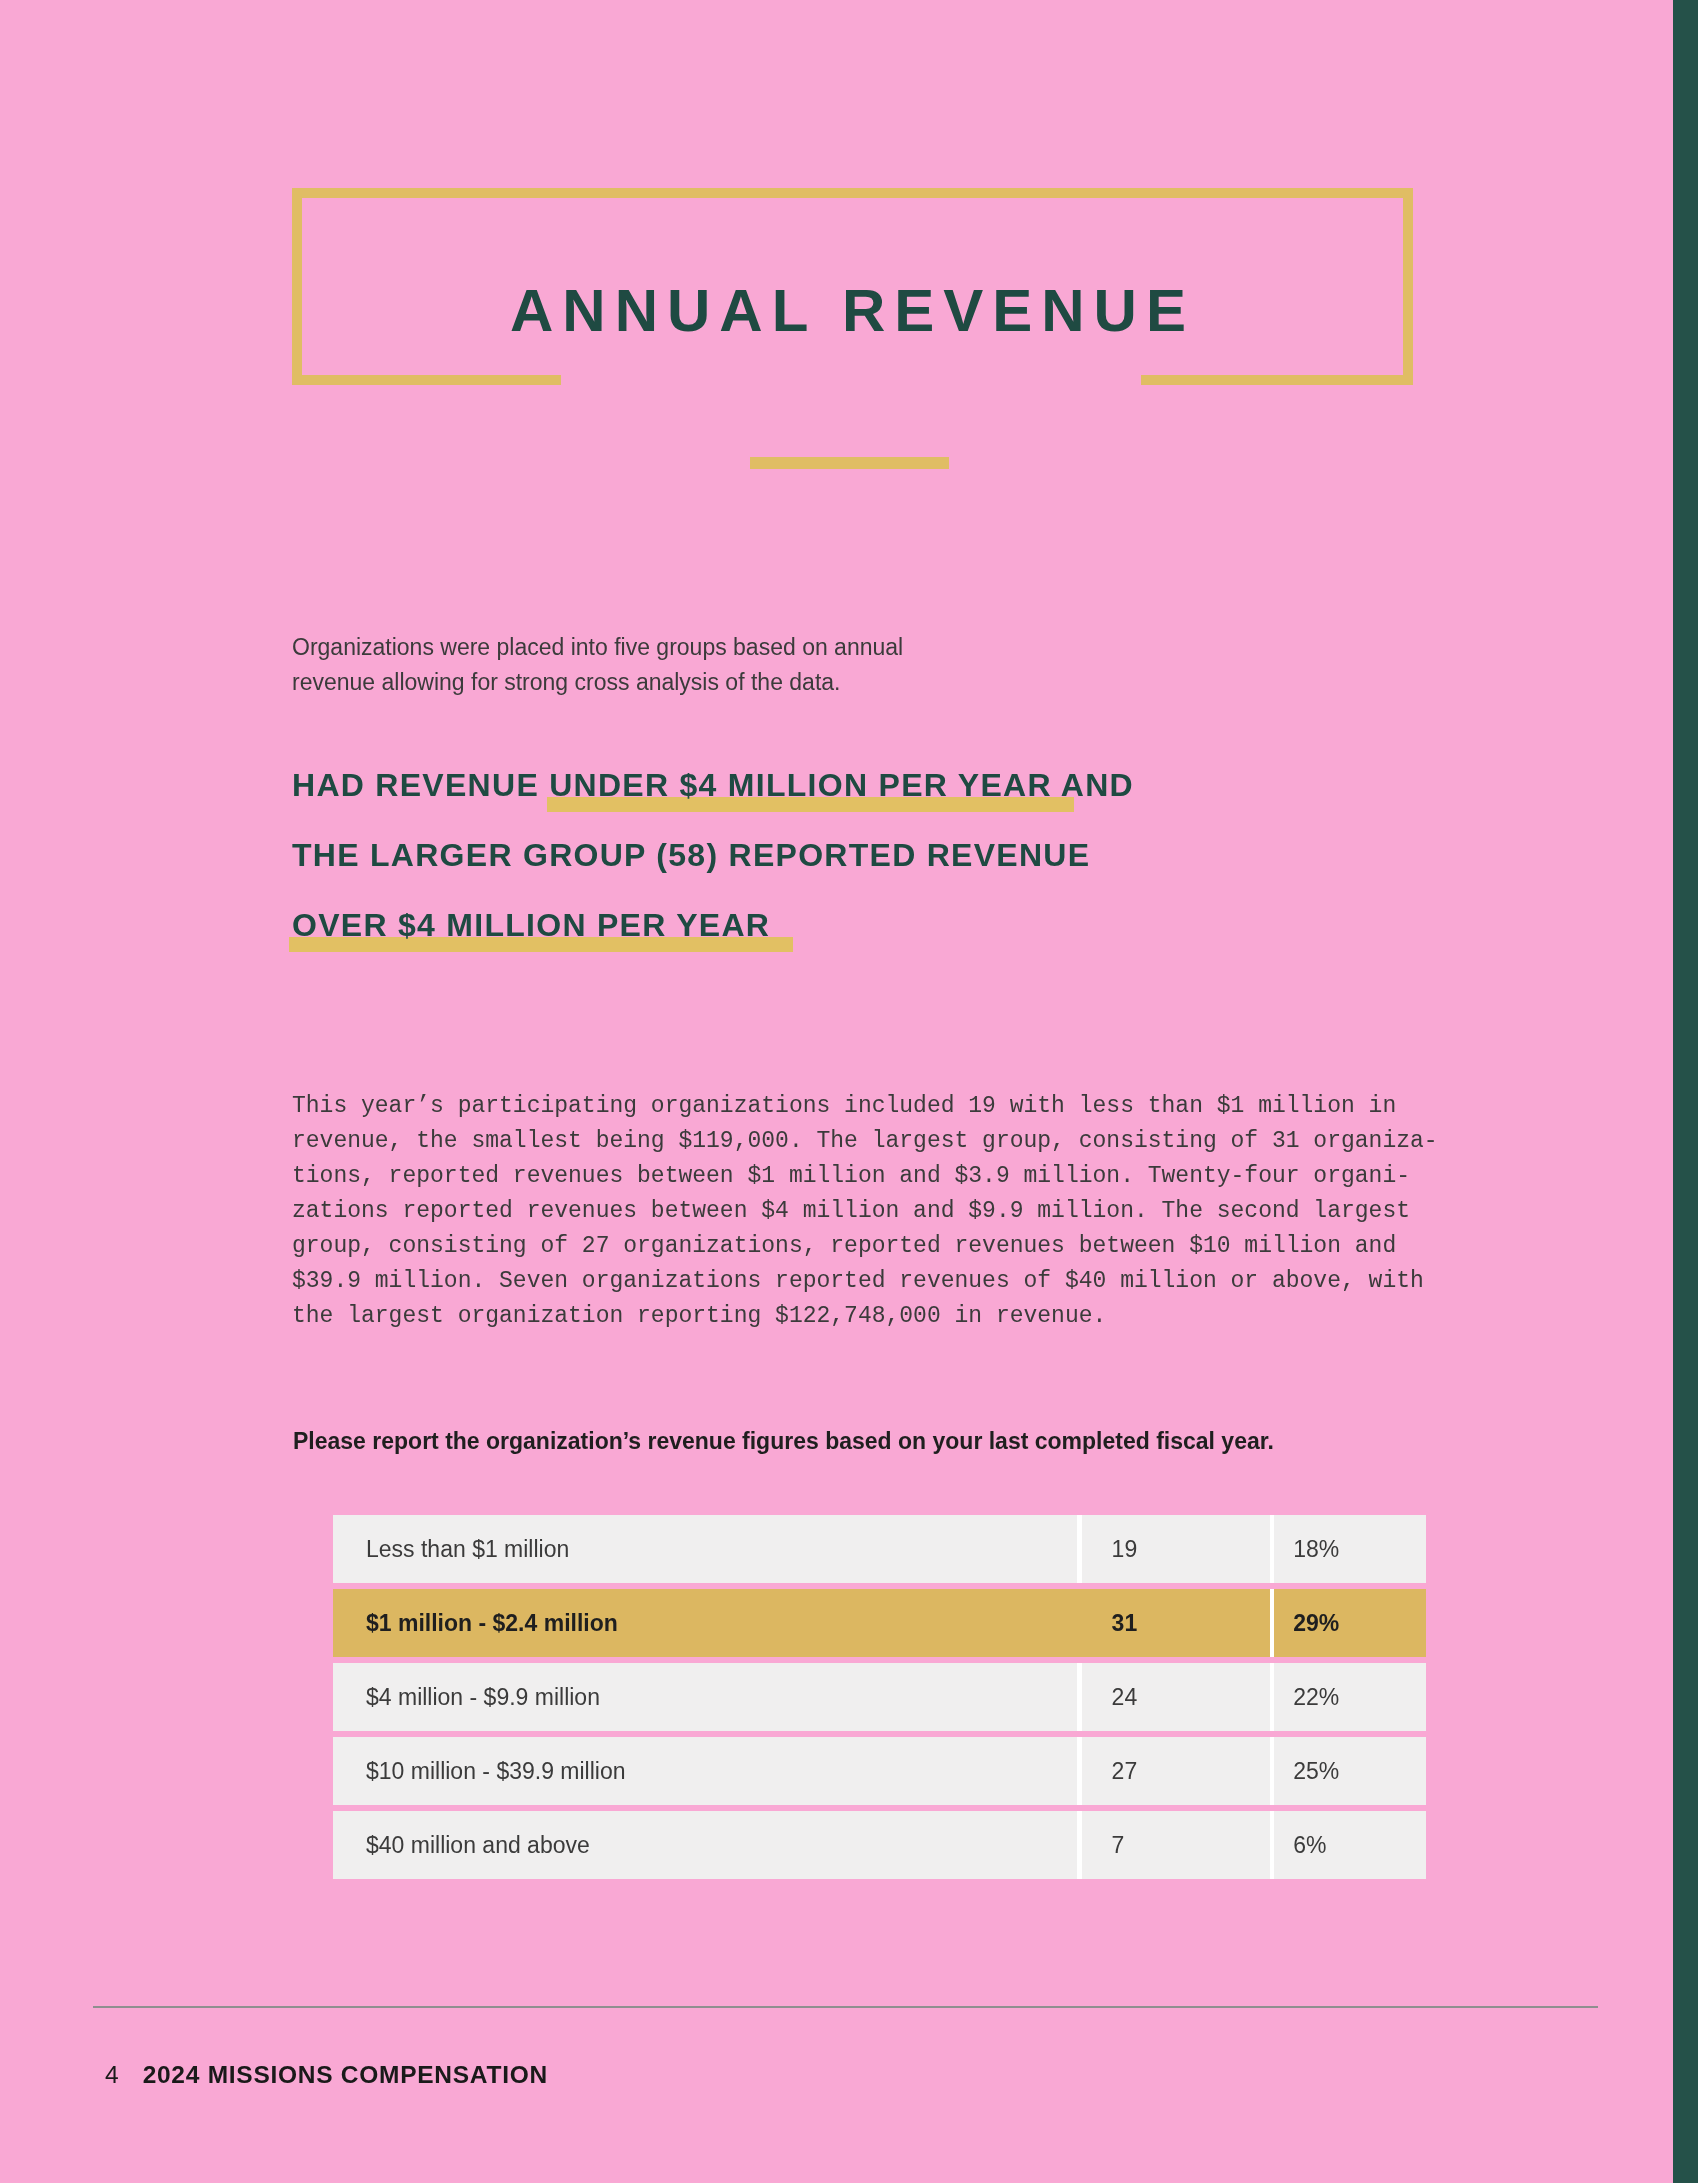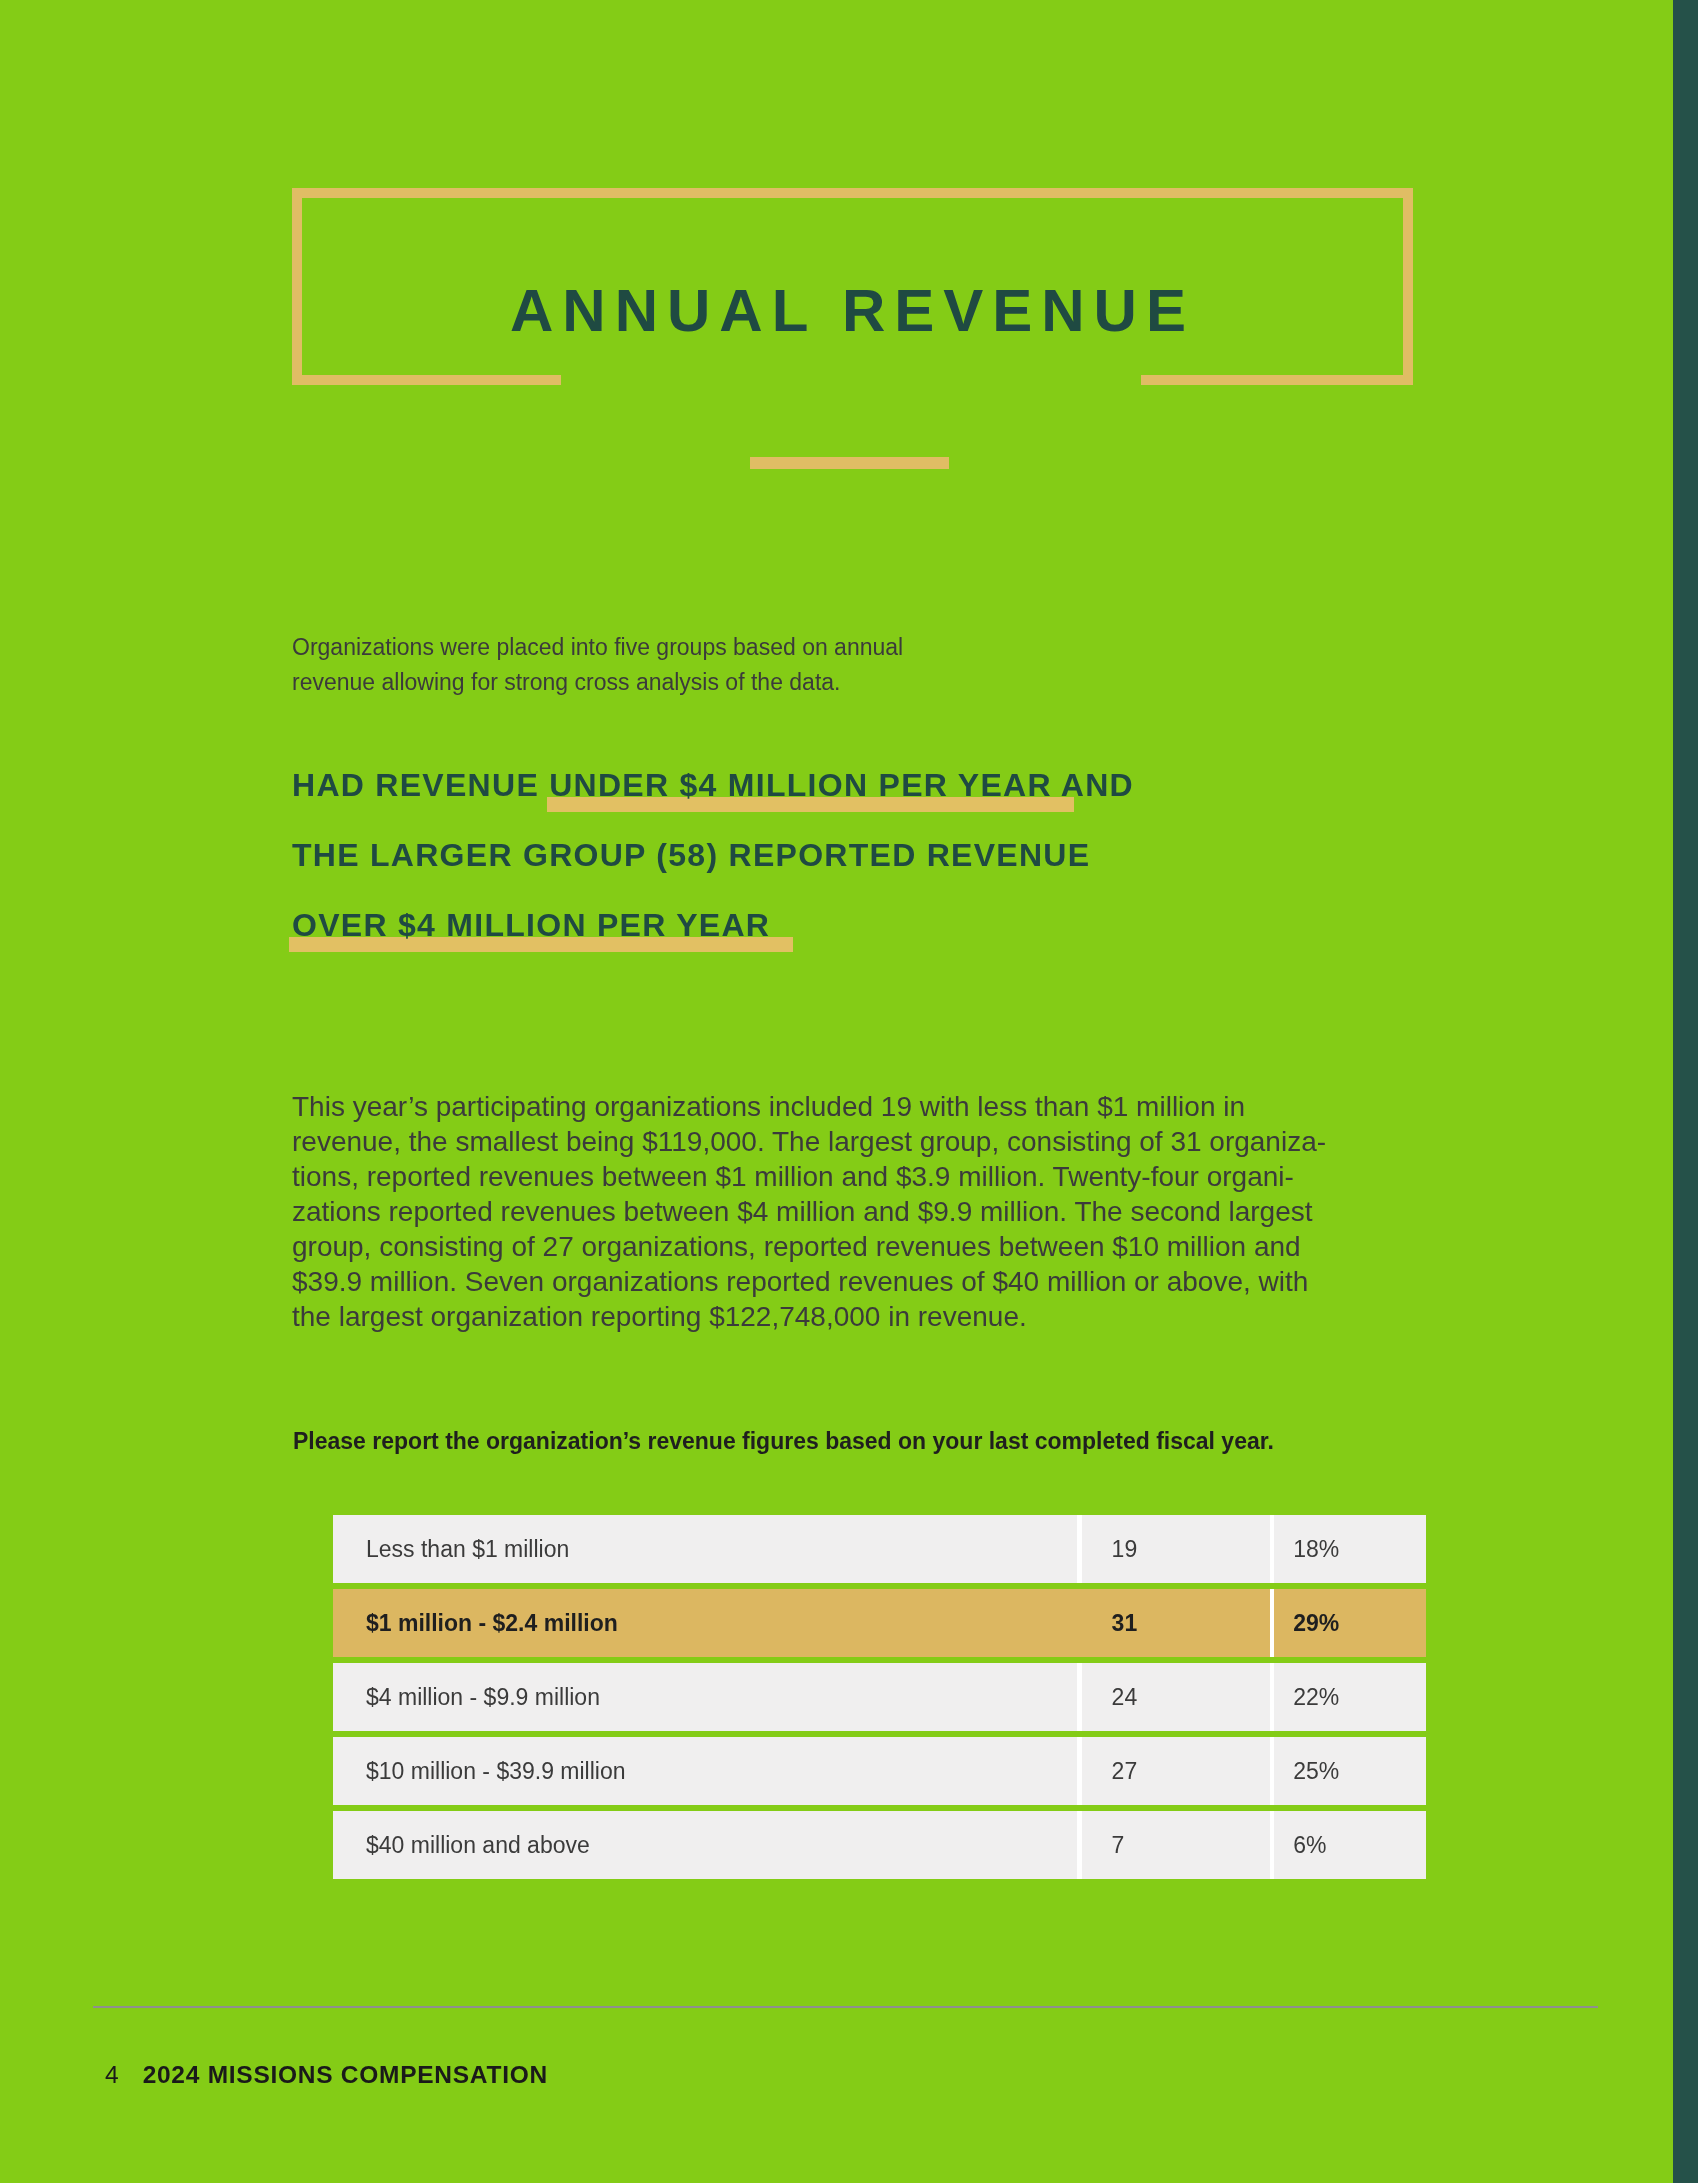--- a/index.html
+++ b/index.html
@@ -13,21 +13,21 @@
     --dark-text:#1F1F1F;
     --rule-gray:#8F8F8F;
   }
   html,body{margin:0;padding:0;}
   body{
     width:1698px;height:2183px;
     background:#ffffff;
     font-family:"Liberation Sans", sans-serif;
     overflow:hidden;
   }
-  .page{position:relative;width:1698px;height:2183px;background:#84cc16;}
+  .page{position:relative;width:1698px;height:2183px;background:#f9a8d4;}
 
   
   .accent-sidebar{
     position:absolute;top:0;right:0;width:25px;height:2183px;
     background:var(--sidebar-teal);
   }
 
   
   .title-box{position:absolute;left:292px;top:188px;width:1121px;height:197px;}
   .tb-seg{position:absolute;background:var(--gold-border);}
@@ -67,22 +67,23 @@
   }
   .hline{position:relative;line-height:70px;white-space:nowrap;}
   .hl{position:relative;z-index:0;}
   .hl::after{
     content:"";position:absolute;left:-2.7px;right:-22.6px;bottom:-8.6px;height:14.6px;
     background:var(--gold-highlight);z-index:-1;
   }
 
   .body-par{
     position:absolute;left:292px;top:1089px;
-    font-size:28px;line-height:35px;color:var(--body-text);
+    font-size:23px;line-height:35px;color:var(--body-text);
     white-space:pre-line;
+    font-family:Liberation Mono, monospace;
   }
 
   .table-caption{
     position:absolute;left:293px;top:1427px;
     font-size:23px;line-height:29px;font-weight:bold;color:var(--dark-text);
   }
 
   .revenue-table{position:absolute;left:293px;top:1515px;width:1133px;}
   .trow{display:flex;height:68px;margin-bottom:6px;margin-left:40px;}
   .trow:last-child{margin-bottom:0;}

